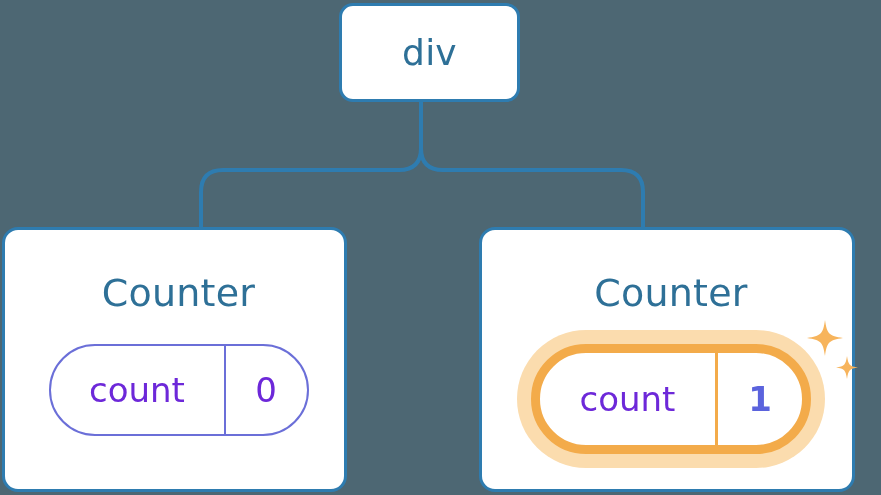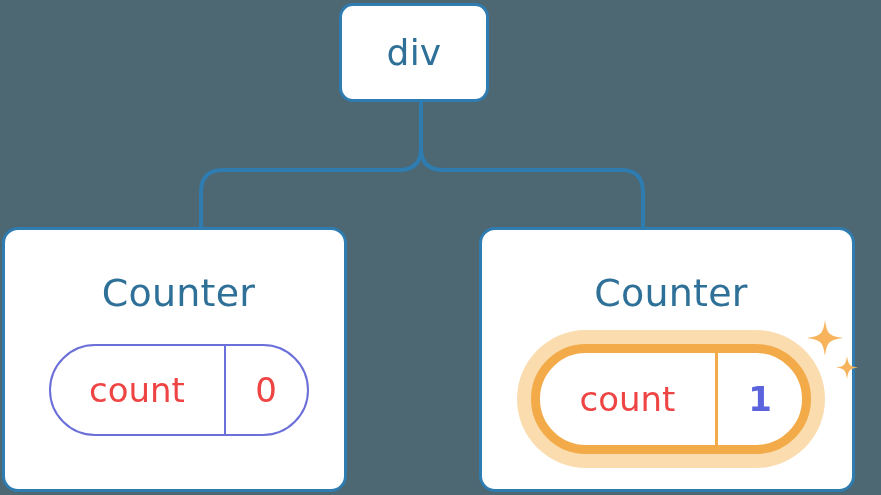--- a/index.html
+++ b/index.html
@@ -42,21 +42,21 @@
     z-index: 2;
     display: flex;
     flex-direction: column;
     align-items: center;
   }
 
   
   #node-root {
     left: 339px;
     top: 3px;
-    width: 150px;
+    width: 181px;
     height: 99px;
     justify-content: center;
   }
 
   .node-title {
     color: #2e7097;
     font-family: "DejaVu Sans", sans-serif;
     letter-spacing: 0.2px;
     line-height: 1;
     white-space: nowrap;
@@ -96,21 +96,21 @@
     align-items: stretch;
     background: #ffffff;
     border-radius: 999px;
     overflow: hidden;
   }
 
   .pill-key, .pill-val {
     display: flex;
     align-items: center;
     justify-content: center;
-    color: #ef4444;
+    color: #6d28d9;
     font-family: "DejaVu Sans", sans-serif;
     line-height: 1;
     white-space: nowrap;
   }
 
   
   .pill-plain {
     border: 2px solid #6b6fd8;
     height: 92px;
   }

